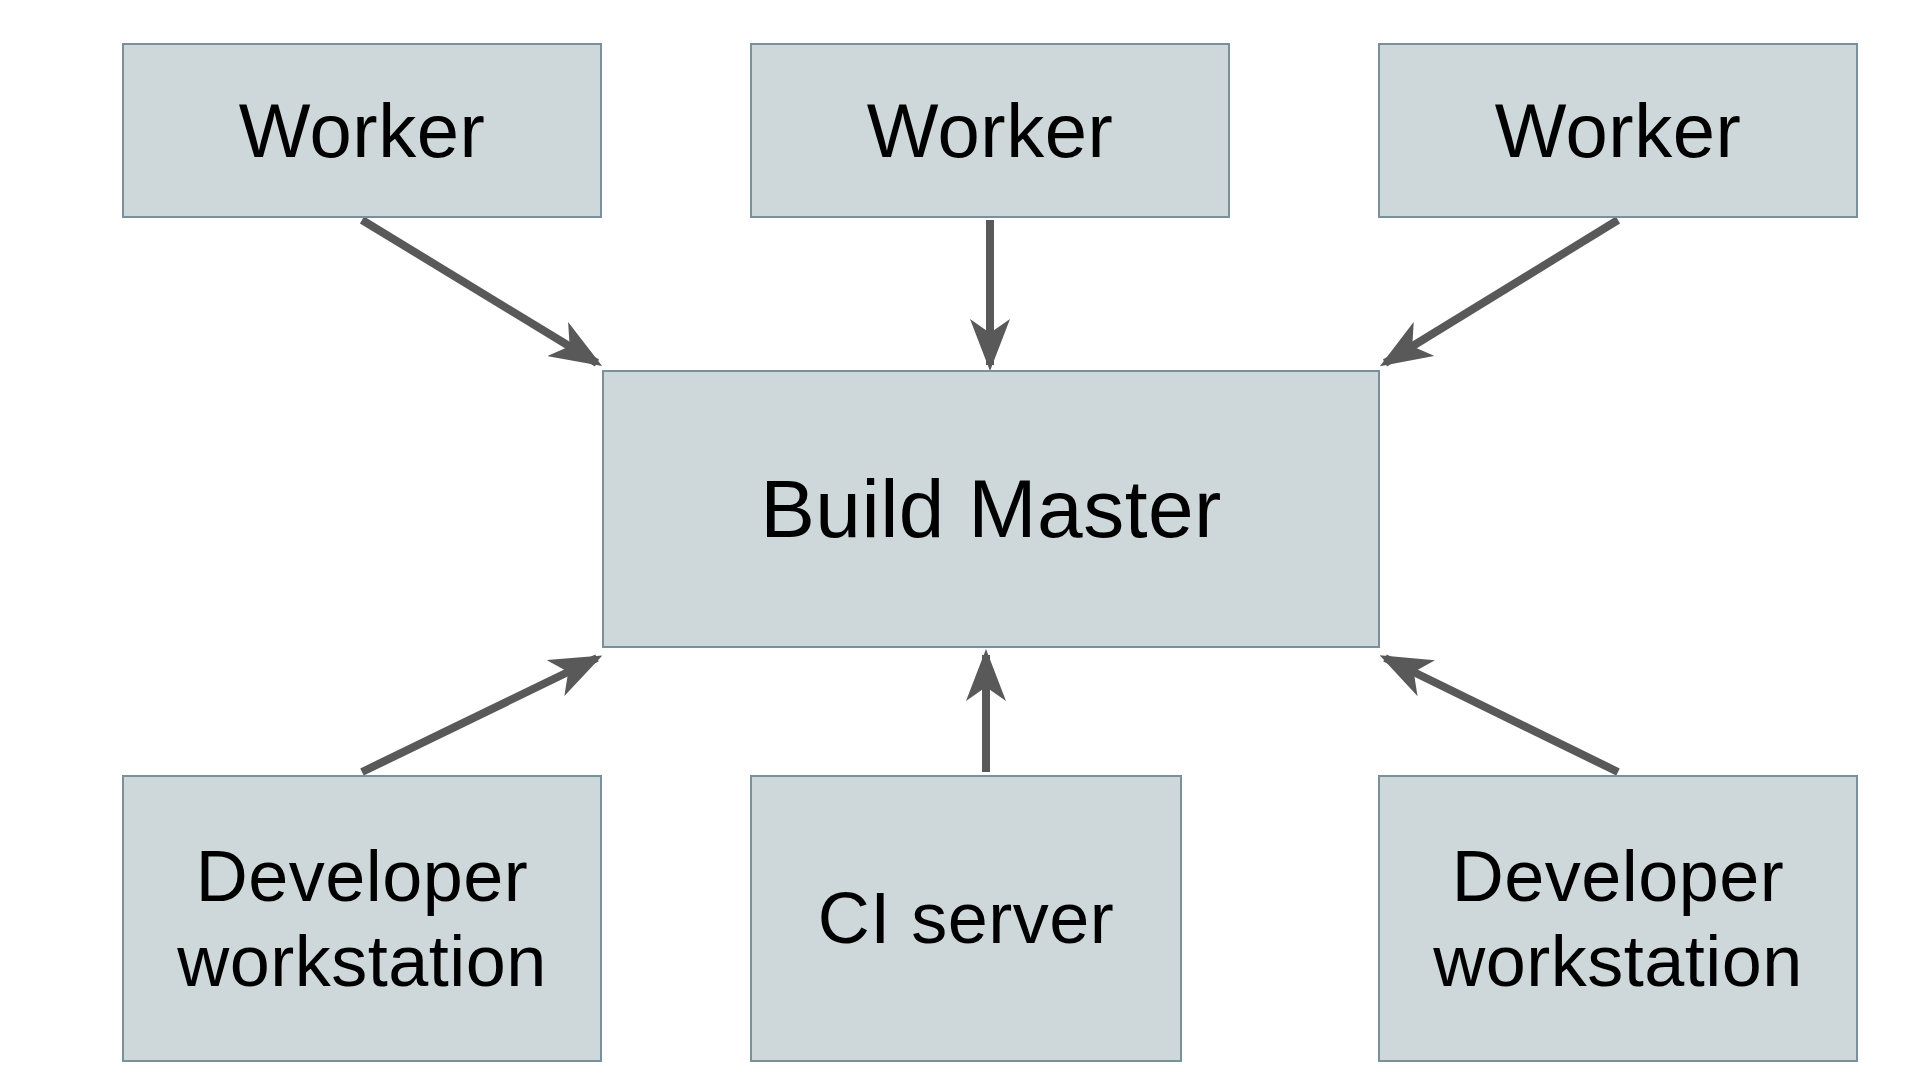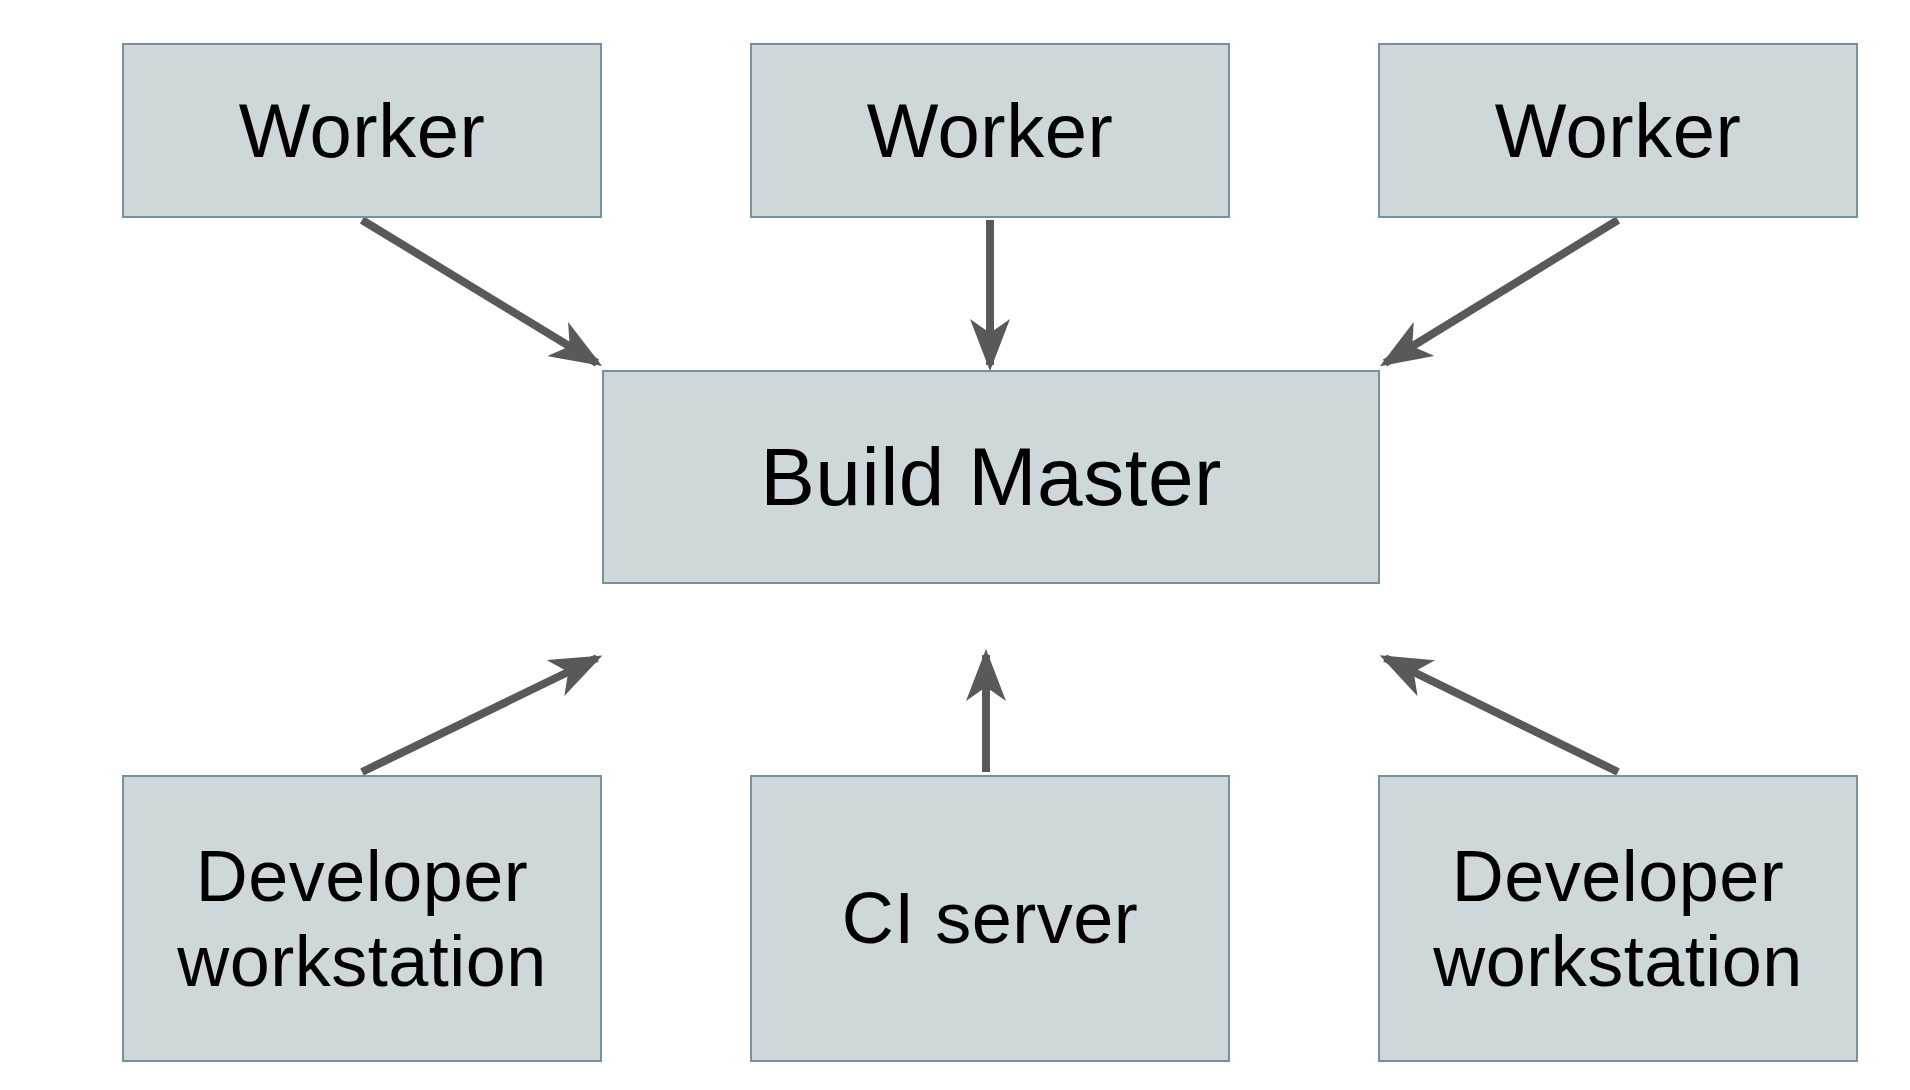--- a/index.html
+++ b/index.html
@@ -48,23 +48,23 @@
     letter-spacing: 0.5px;
   }
   .node--top    { font-size: 76px; }
   .node--mid    { font-size: 82px; }
   .node--bottom { font-size: 72px; }
 
   
   #node-worker-1 { left: 122px;  top: 43px;  width: 480px; height: 175px; }
   #node-worker-2 { left: 750px;  top: 43px;  width: 480px; height: 175px; }
   #node-worker-3 { left: 1378px; top: 43px;  width: 480px; height: 175px; }
-  #node-build-master { left: 602px; top: 370px; width: 778px; height: 214px; }
+  #node-build-master { left: 602px; top: 370px; width: 778px; height: 278px; }
   #node-dev-ws-1 { left: 122px;  top: 775px; width: 480px; height: 287px; }
-  #node-ci-server { left: 750px; top: 775px; width: 480px; height: 287px; }
+  #node-ci-server { left: 750px; top: 775px; width: 432px; height: 287px; }
   #node-dev-ws-2 { left: 1378px; top: 775px; width: 480px; height: 287px; }
   .node--bottom .label { padding: 0 20px; }
 </style>
 </head>
 <body>
 
 <div class="canvas">
 
   <svg class="edges" viewBox="0 0 1910 1090" xmlns="http://www.w3.org/2000/svg">
     <defs>

